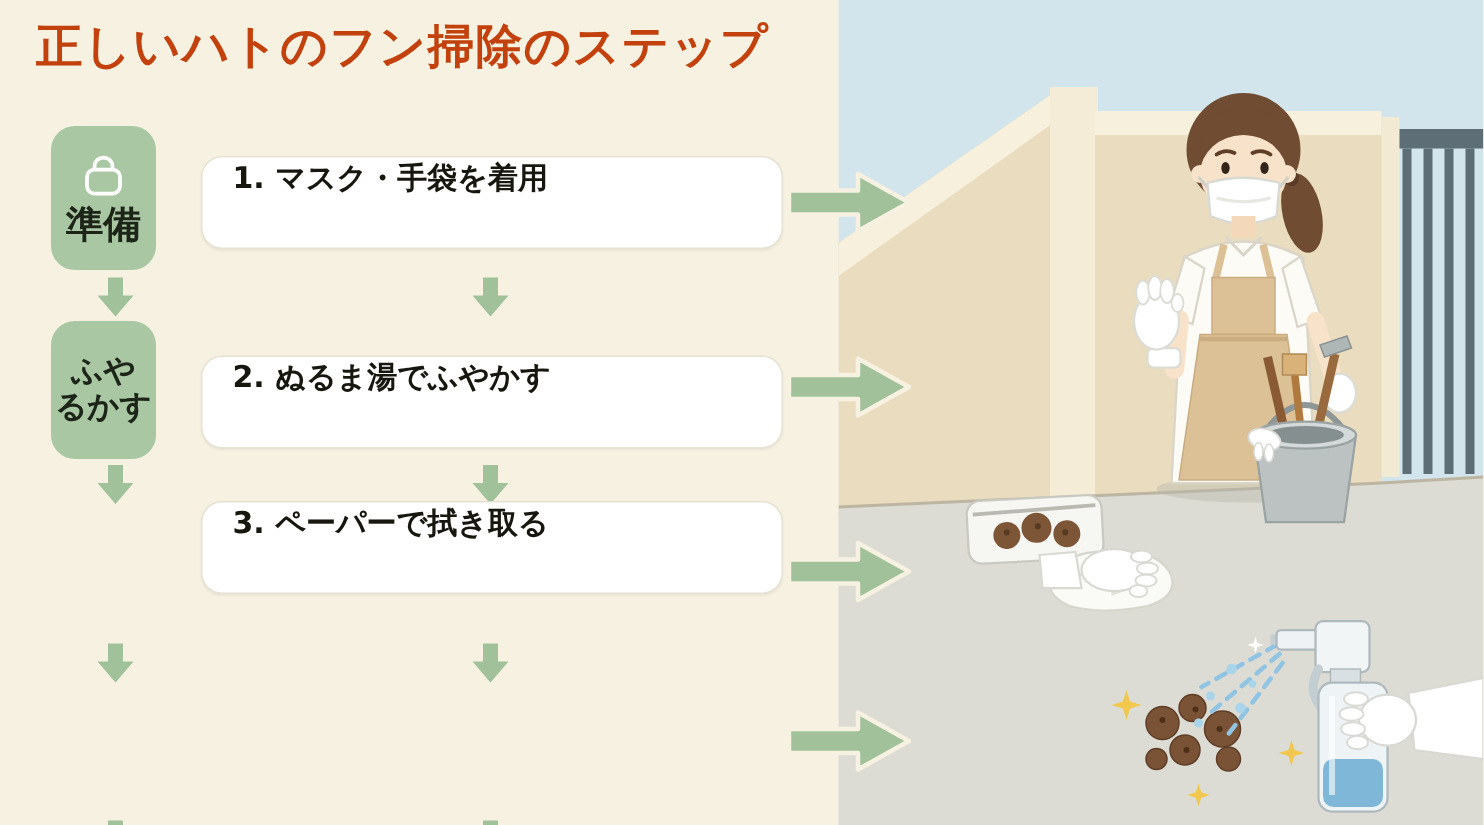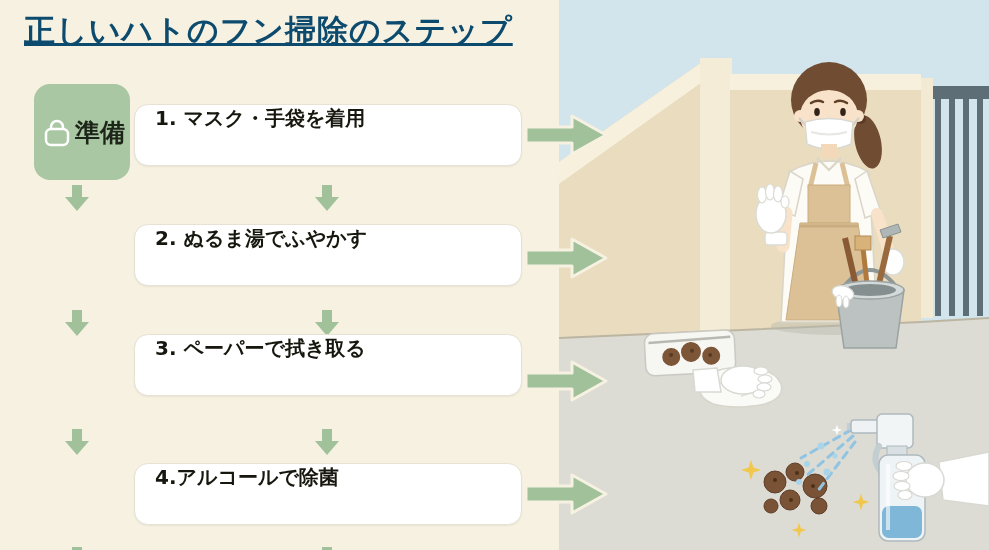--- a/index.html
+++ b/index.html
@@ -3,28 +3,27 @@
 <meta charset="utf-8">
 <style>
   html,body{margin:0;padding:0;}
   .canvas{
     position:relative;width:989px;height:550px;overflow:hidden;
     background:#f6f1e1;
     font-family:"DejaVu Sans","Liberation Sans",sans-serif;
   }
   .title{
     position:absolute;left:24px;top:10px;
-    font-size:31px;font-weight:800;color:#0c4a6e;letter-spacing:1px;
+    font-size:31px;font-weight:800;color:#c2410c;letter-spacing:1px;
     white-space:nowrap;
-    text-decoration:underline;
   }
   .glabel{
-    position:absolute;left:34px;width:96px;
+    position:absolute;left:34px;width:70px;
     background:#a8c7a2;border-radius:16px;
-    display:flex;align-items:center;justify-content:center;
+    display:flex;flex-direction:column;align-items:center;justify-content:center;
     color:#1d2518;font-weight:700;text-align:center;
   }
   .glabel .one{font-size:25px;}
   .glabel .two{font-size:21px;line-height:1.12;}
   .wbox{
     position:absolute;left:134px;width:388px;height:62px;box-sizing:border-box;
     background:#ffffff;border:1px solid #e6e2d4;border-radius:14px;
     box-shadow:0 1px 2px rgba(0,0,0,.06);
     display:flex;padding-left:20px;
     font-size:20px;font-weight:700;color:#17170f;white-space:nowrap;
@@ -231,21 +230,25 @@
   <svg class="rarrow" style="top:112px" viewBox="0 0 84 46">
     <path d="M2,15 H48 V4 L82,23 L48,42 V31 H2 Z" fill="#a0c19a" stroke="#f6f1e1" stroke-width="3" stroke-linejoin="round"></path>
   </svg>
   <svg class="darrow" style="top:184px;left:64px" viewBox="0 0 26 28">
     <path d="M8,1 H18 V13 H25 L13,27 L1,13 H8 Z" fill="#a0c19a"></path>
   </svg>
   <svg class="darrow" style="top:184px;left:314px" viewBox="0 0 26 28">
     <path d="M8,1 H18 V13 H25 L13,27 L1,13 H8 Z" fill="#a0c19a"></path>
   </svg>
 
-  <div class="wbox" style="top:224px">
+  <div class="glabel" style="top:214px;height:92px">
+    <div class="two">ふや</div>
+    <div class="two">るかす</div>
+  </div>
+  <div class="wbox" style="top:237px">
     <span>2. ぬるま湯でふやかす</span>
   </div>
   <svg class="rarrow" style="top:235px" viewBox="0 0 84 46">
     <path d="M2,15 H48 V4 L82,23 L48,42 V31 H2 Z" fill="#a0c19a" stroke="#f6f1e1" stroke-width="3" stroke-linejoin="round"></path>
   </svg>
   <svg class="darrow" style="top:309px;left:64px" viewBox="0 0 26 28">
     <path d="M8,1 H18 V13 H25 L13,27 L1,13 H8 Z" fill="#a0c19a"></path>
   </svg>
   <svg class="darrow" style="top:309px;left:314px" viewBox="0 0 26 28">
     <path d="M8,1 H18 V13 H25 L13,27 L1,13 H8 Z" fill="#a0c19a"></path>
@@ -257,23 +260,20 @@
   <svg class="rarrow" style="top:358px" viewBox="0 0 84 46">
     <path d="M2,15 H48 V4 L82,23 L48,42 V31 H2 Z" fill="#a0c19a" stroke="#f6f1e1" stroke-width="3" stroke-linejoin="round"></path>
   </svg>
   <svg class="darrow" style="top:428px;left:64px" viewBox="0 0 26 28">
     <path d="M8,1 H18 V13 H25 L13,27 L1,13 H8 Z" fill="#a0c19a"></path>
   </svg>
   <svg class="darrow" style="top:428px;left:314px" viewBox="0 0 26 28">
     <path d="M8,1 H18 V13 H25 L13,27 L1,13 H8 Z" fill="#a0c19a"></path>
   </svg>
 
-  <div class="wbox" style="top:463px">
-    <span>4.アルコールで除菌</span>
-  </div>
   <svg class="rarrow" style="top:471px" viewBox="0 0 84 46">
     <path d="M2,15 H48 V4 L82,23 L48,42 V31 H2 Z" fill="#a0c19a" stroke="#f6f1e1" stroke-width="3" stroke-linejoin="round"></path>
   </svg>
   <svg class="darrow" style="top:546px;left:64px" viewBox="0 0 26 28">
     <path d="M8,1 H18 V13 H25 L13,27 L1,13 H8 Z" fill="#a0c19a"></path>
   </svg>
   <svg class="darrow" style="top:546px;left:314px" viewBox="0 0 26 28">
     <path d="M8,1 H18 V13 H25 L13,27 L1,13 H8 Z" fill="#a0c19a"></path>
   </svg>
 

